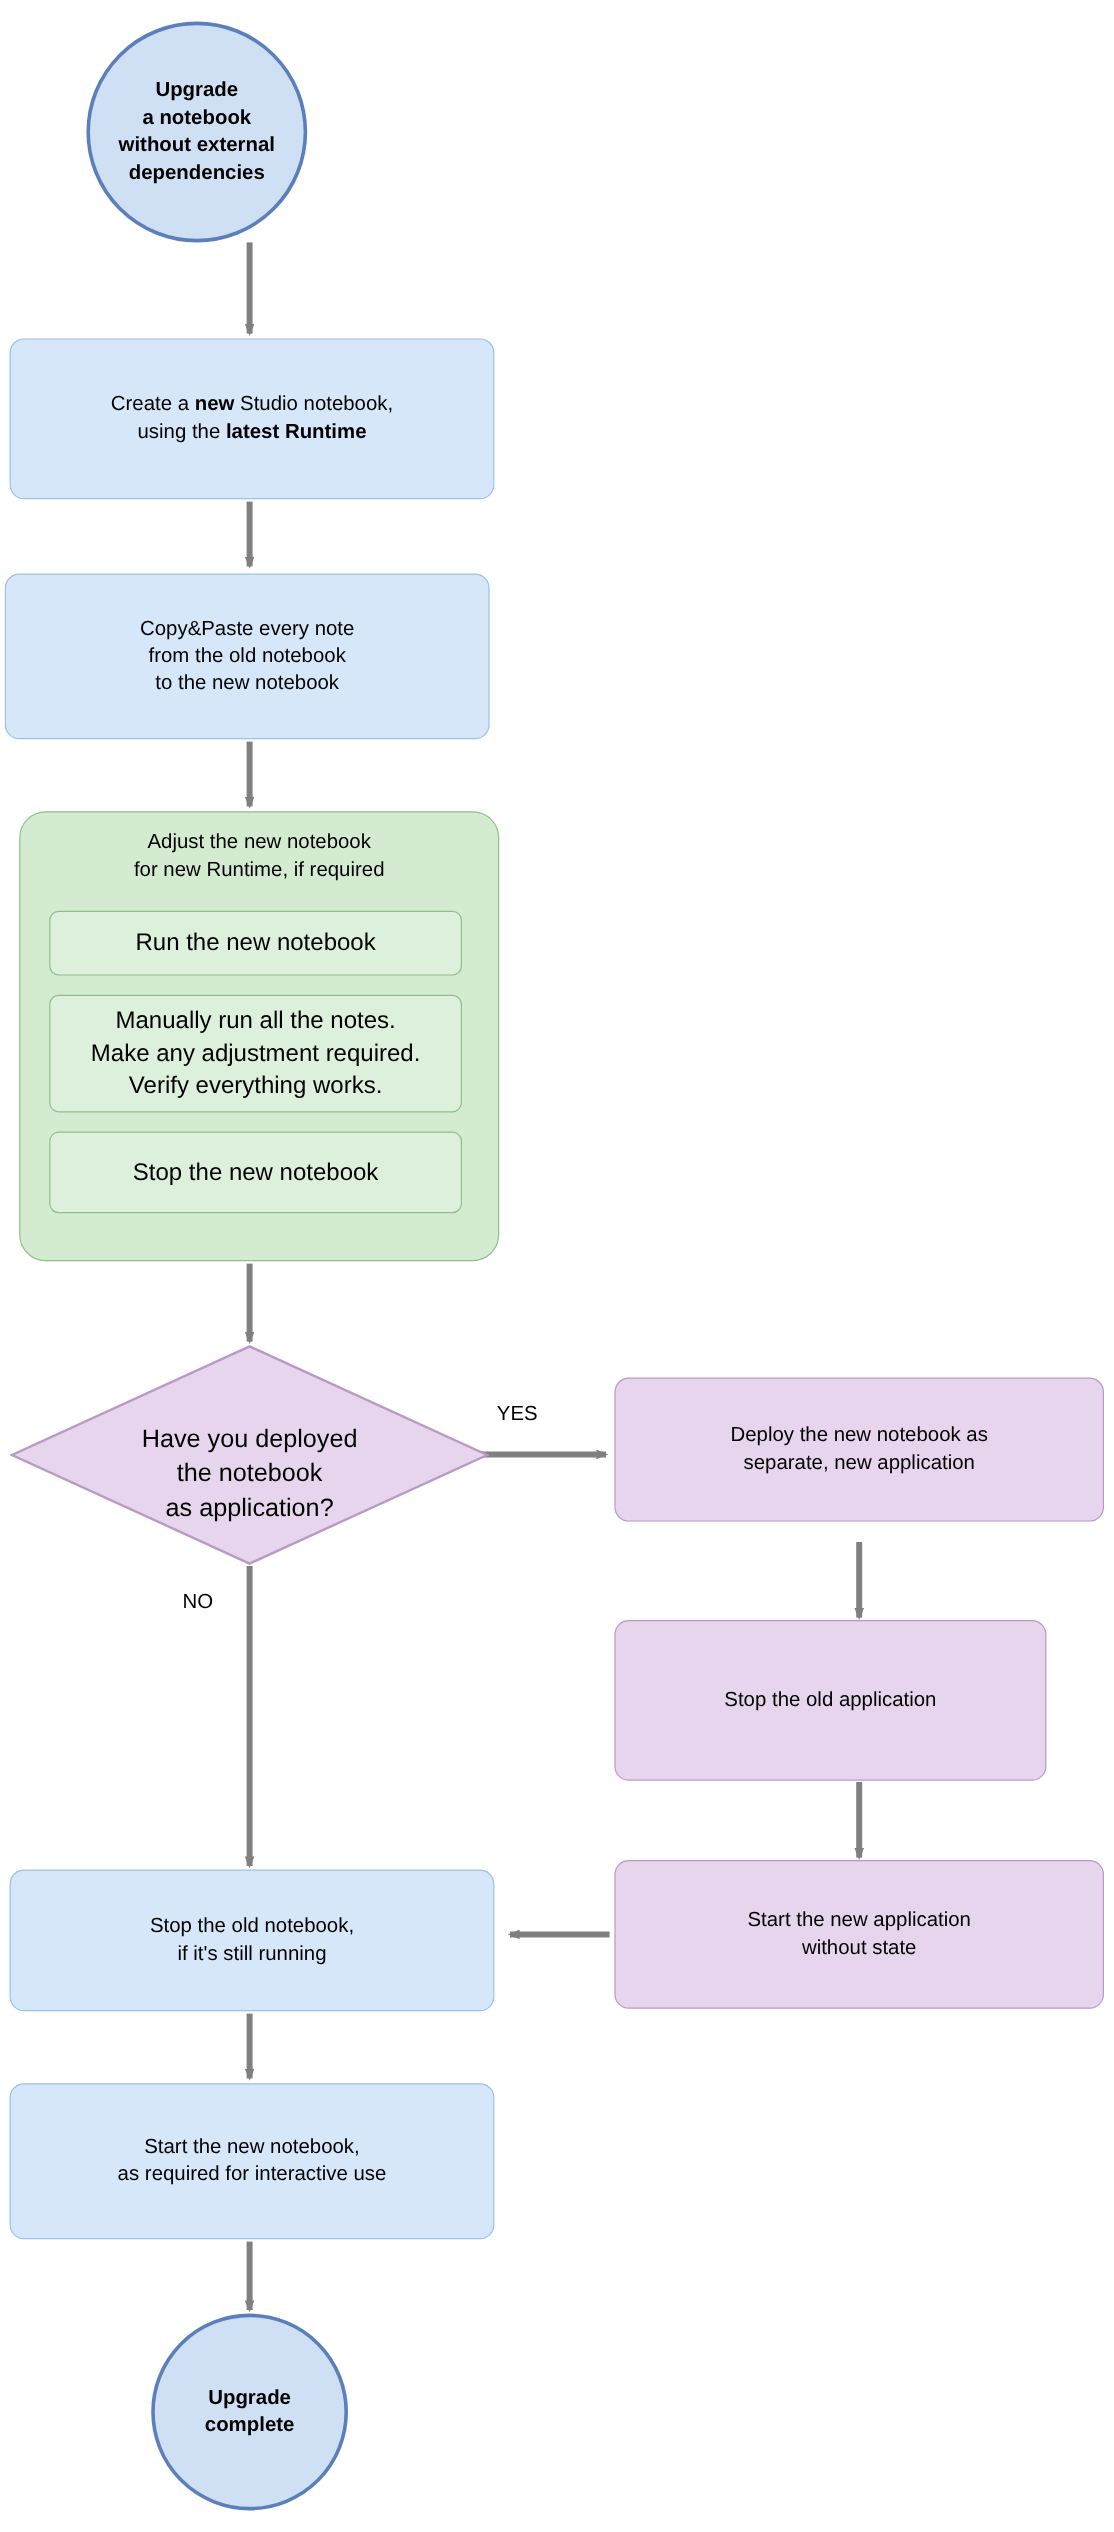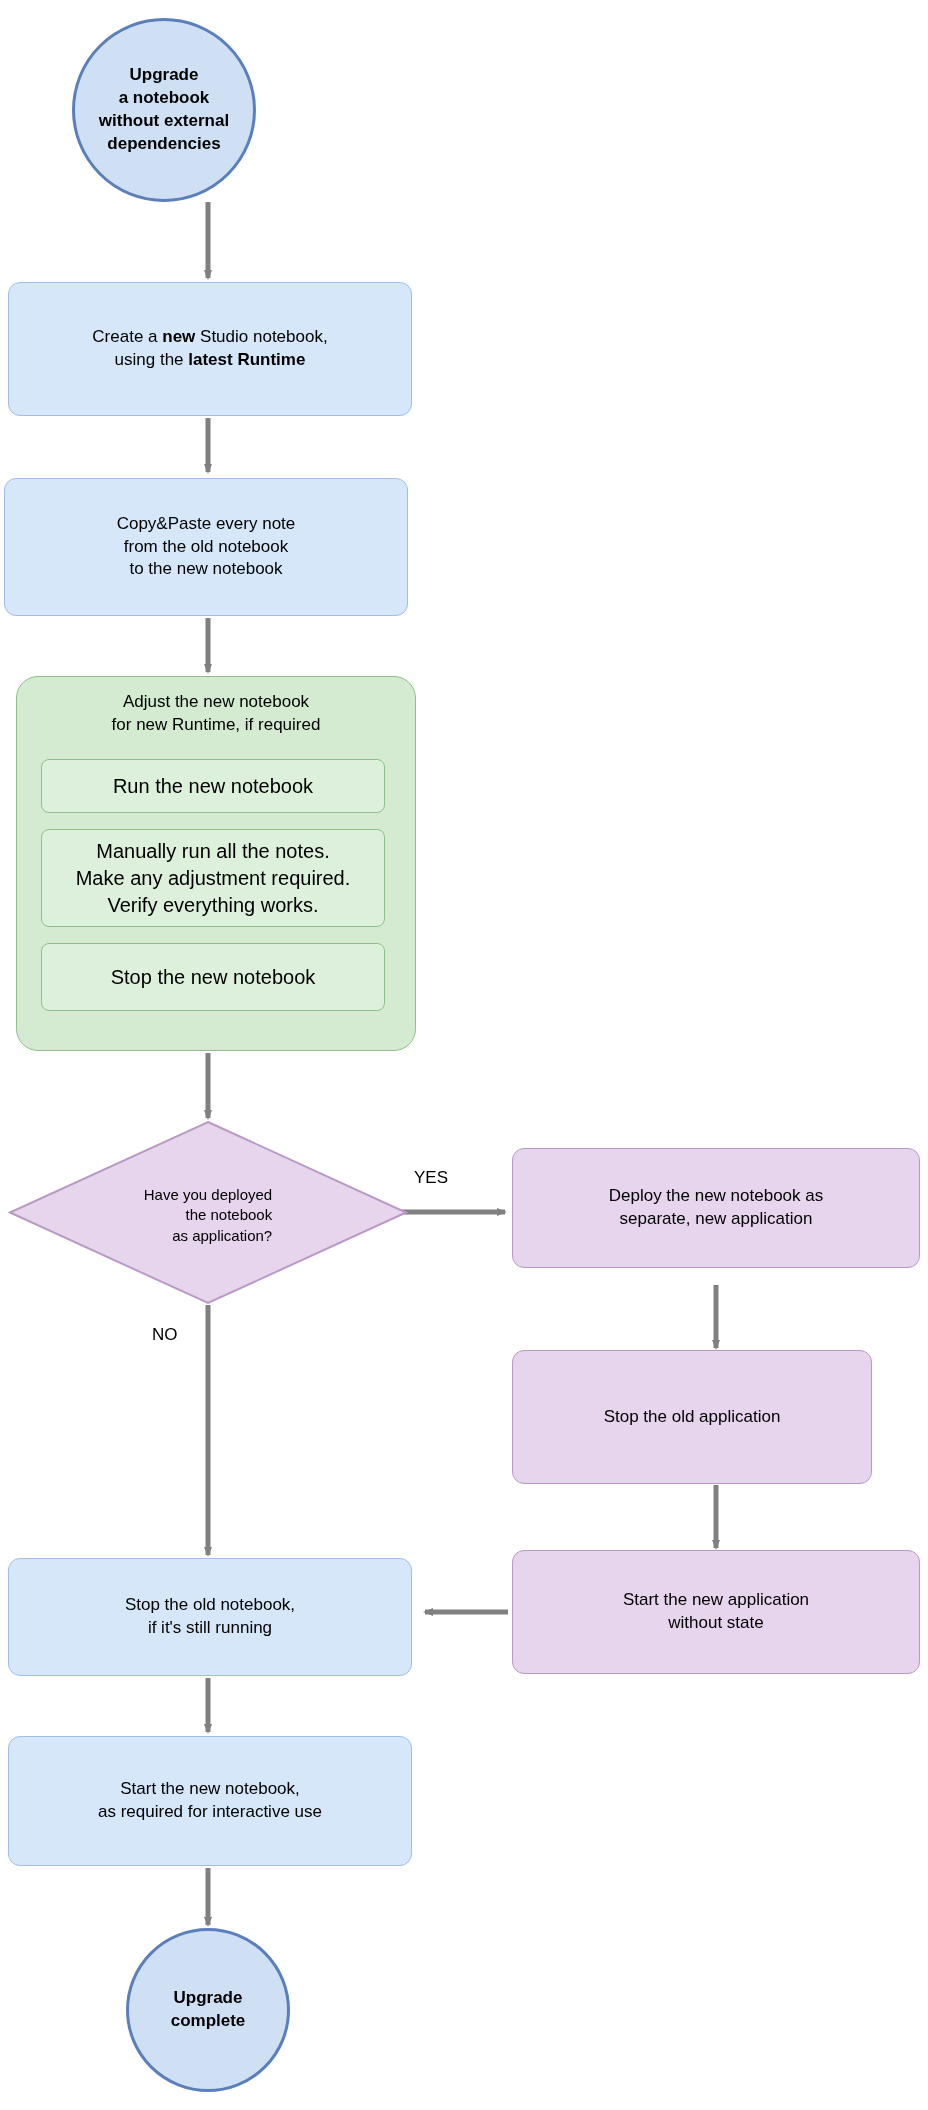--- a/index.html
+++ b/index.html
@@ -77,28 +77,28 @@
   .decision-shape {
     position: absolute;
     left: 0;
     top: 0;
     width: 100%;
     height: 100%;
   }
   .decision-label {
     position: absolute;
     left: 0;
-    top: 3px;
+    top: 16px;
     width: 100%;
     height: 100%;
     display: flex;
     align-items: center;
     justify-content: center;
-    text-align: right;
-    font-size: 15px;
+    text-align: center;
+    font-size: 21px;
     line-height: 1.35;
   }
   .purple {
     background: #e6d5ec;
     border: 1.5px solid #b99ac4;
     border-radius: 12px;
   }
   .edge-label {
     position: absolute;
     font-size: 17px;

